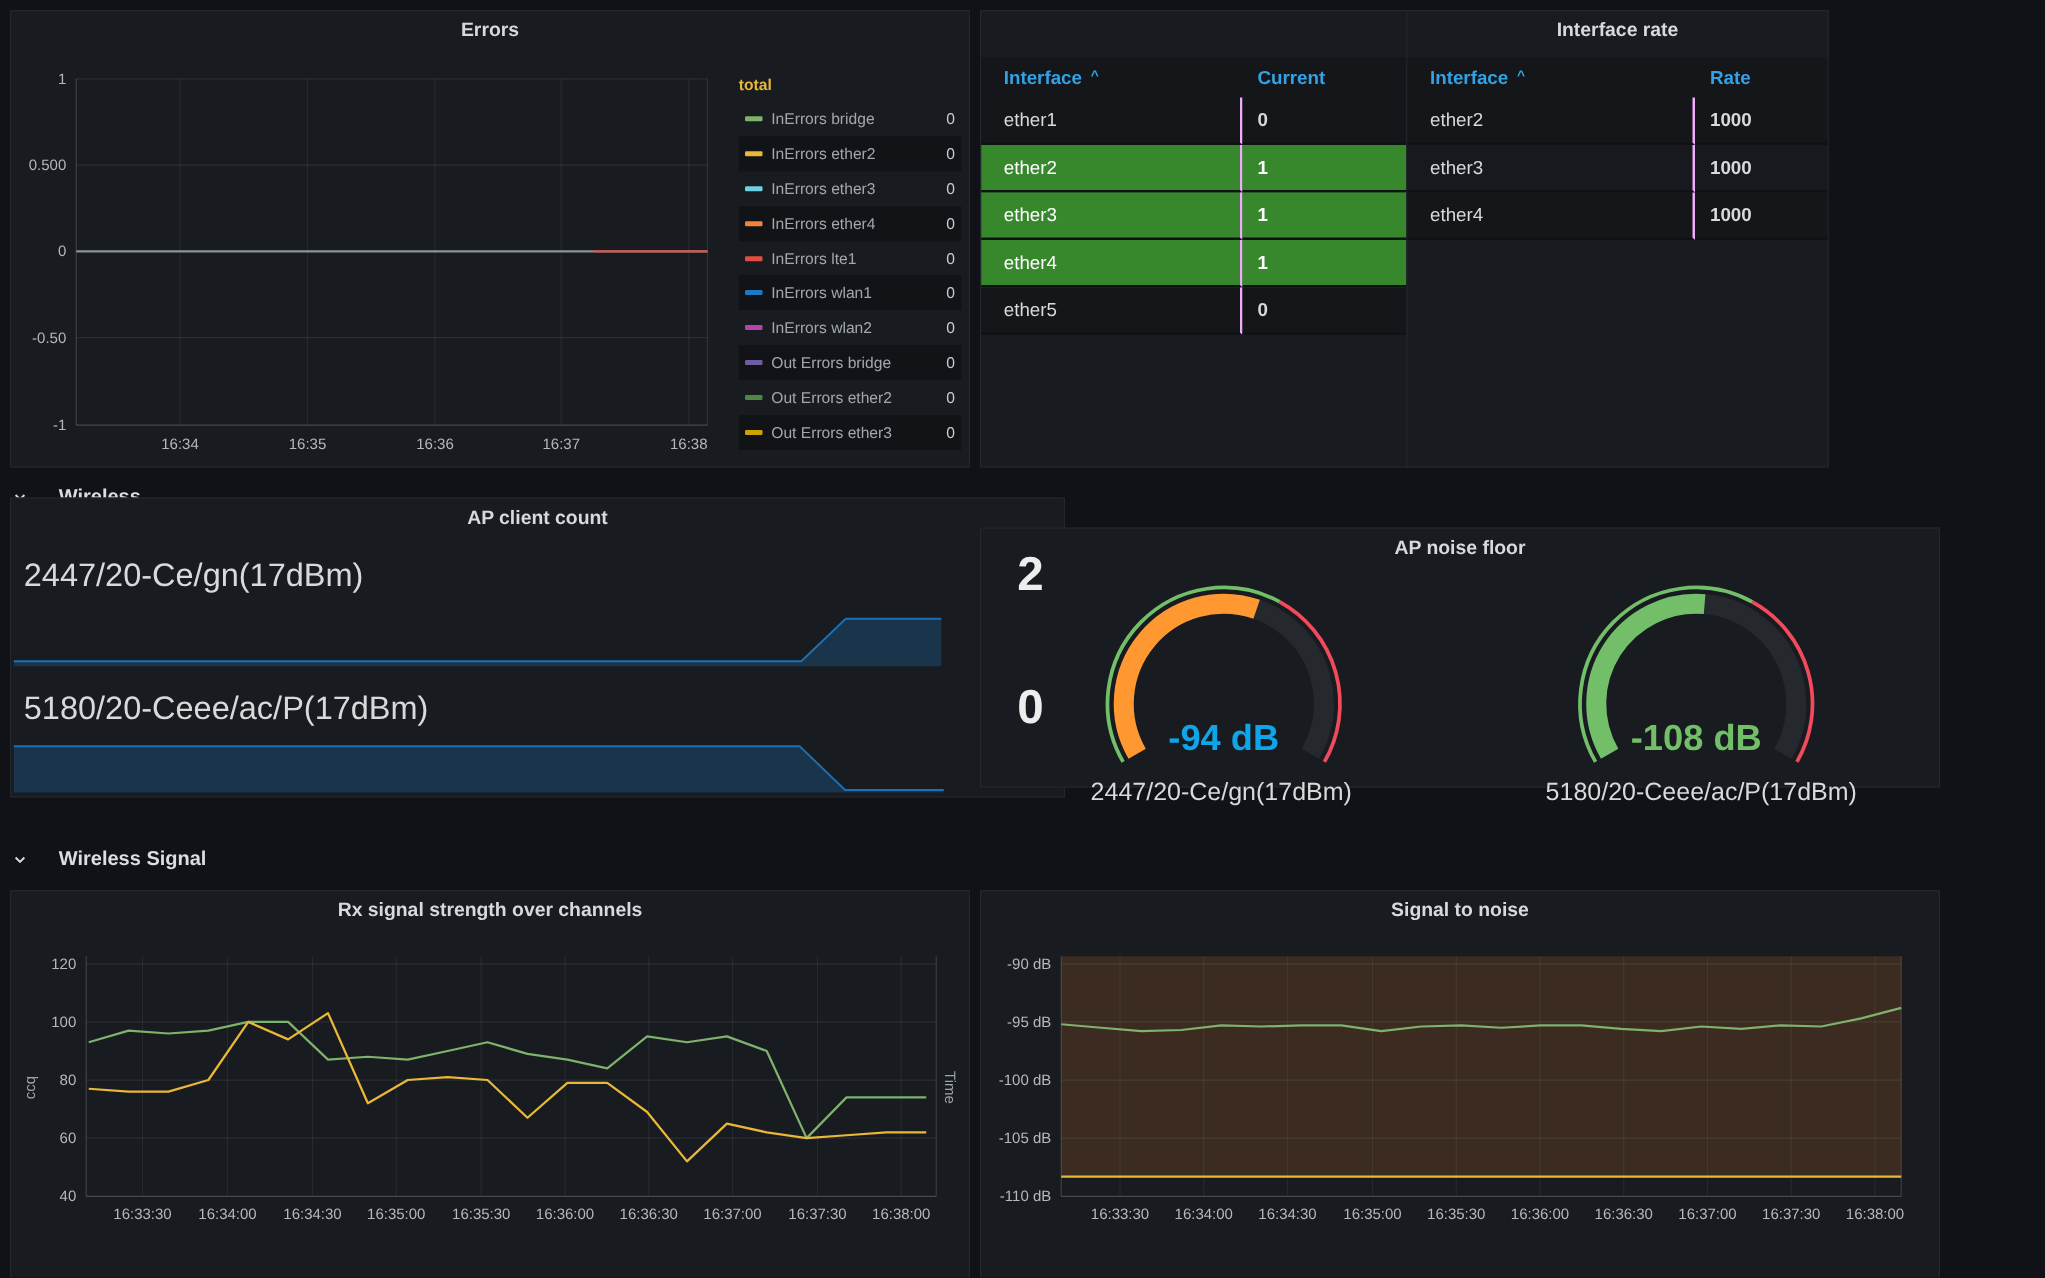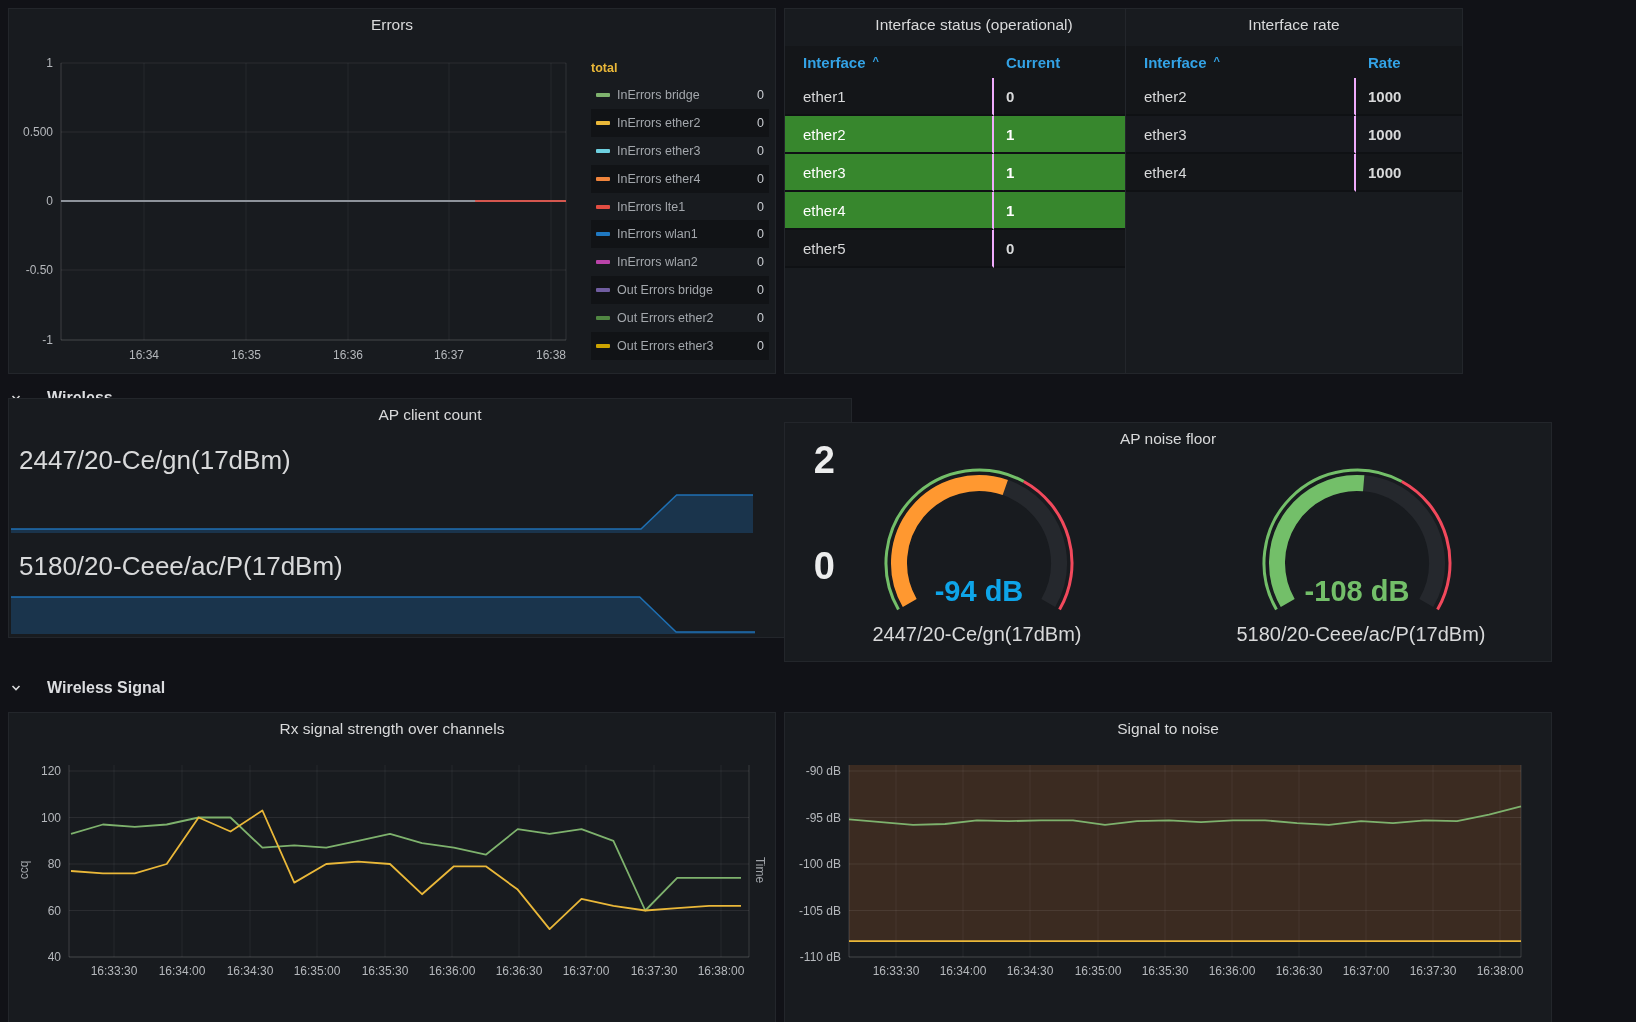--- a/index.html
+++ b/index.html
@@ -1,27 +1,27 @@
 <!DOCTYPE html>
 <html><head>
 <meta charset="utf-8">
 <style>
   *{margin:0;padding:0;box-sizing:border-box;}
   html,body{width:1636px;height:1022px;}
   body{background:#111217;font-family:"Liberation Sans",sans-serif;color:#d8d9da;position:relative;overflow:hidden;}
   .panel{position:absolute;background:#181b1f;border:1px solid #23262b;}
-  .panel-title{position:absolute;top:7px;left:0;right:0;text-align:center;font-size:15.5px;font-weight:400;color:#d8d9da;cursor:pointer;z-index:3;}
+  .panel-title{position:absolute;top:7px;left:0;right:0;text-align:center;font-size:15.5px;font-weight:700;color:#d8d9da;cursor:pointer;z-index:3;}
   svg.chart{position:absolute;left:0;top:0;}
   svg text{font-family:"Liberation Sans",sans-serif;}
 
   #panel-errors{left:8px;top:8px;width:768px;height:366px;}
   #panel-if-status{left:784px;top:8px;width:380px;height:366px;}
   #panel-if-rate{left:1125px;top:8px;width:338px;height:366px;}
   #panel-apcc{left:8px;top:398px;width:844px;height:240px;}
-  #panel-apnf{left:784px;top:422px;width:768px;height:240px;}
+  #panel-apnf{left:784px;top:422px;width:768px;height:208px;}
   #panel-rx{left:8px;top:712px;width:768px;height:340px;}
   #panel-stn{left:784px;top:712px;width:768px;height:340px;}
 
   .section-header{position:absolute;left:10px;height:30px;display:flex;align-items:center;gap:25px;cursor:pointer;}
   #sec-wireless{top:383px;}
   #sec-wsignal{top:673px;}
   .section-label{font-size:16px;font-weight:700;color:#dcdde0;}
 
   
   .legend{position:absolute;left:582px;top:46px;width:178px;font-size:12.5px;}
@@ -149,21 +149,20 @@
       <div class="legend-row">
           <span class="legend-icon" style="background-color: rgb(204, 163, 0);"></span>
           <span class="legend-label">Out Errors ether3</span>
           <span class="legend-value">0</span>
         </div>
     </div>
   </div>
 </section>
 
 <section class="panel" id="panel-if-status">
-  <h2 class="panel-title">Interface status (operational)</h2>
   <div class="table">
     <div class="t-head">
       <div class="t-th">
           <span>Interface</span>
           <span class="sort-caret">^</span>
         </div>
       <div class="t-th">
           <span>Current</span>
         </div>
     </div>

